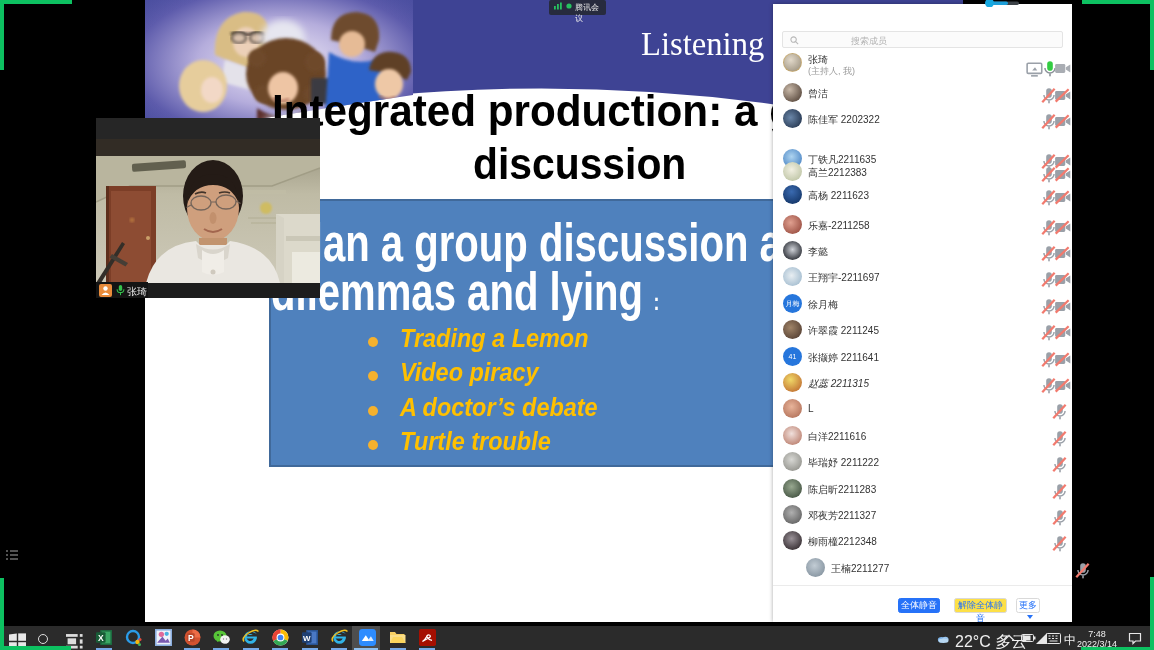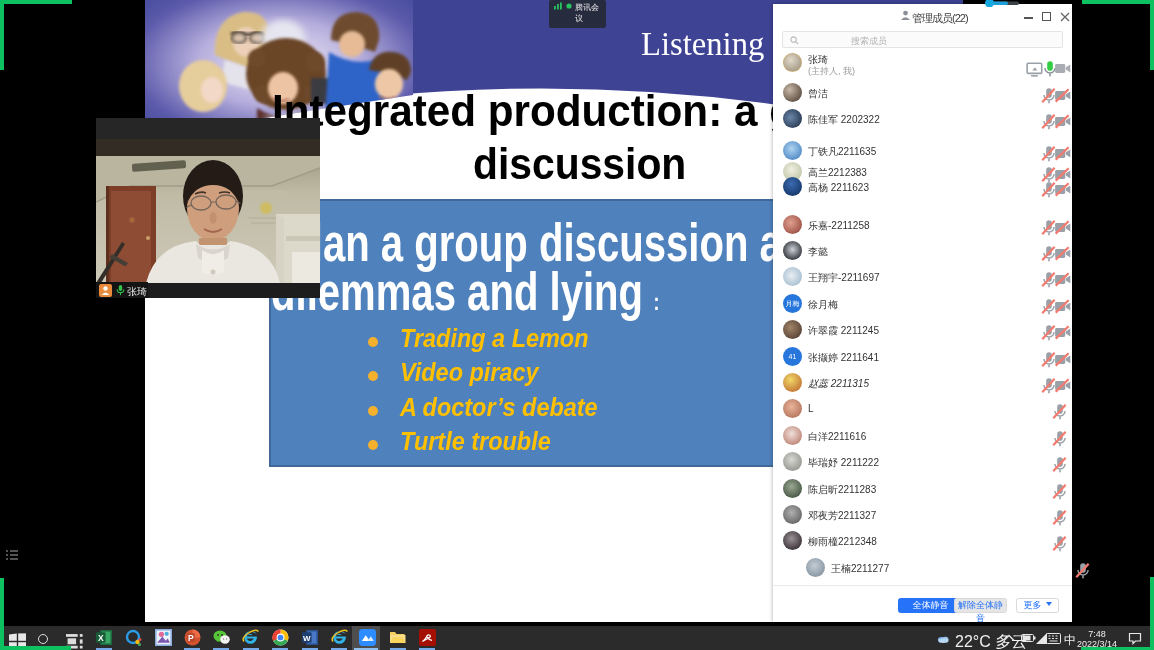--- a/index.html
+++ b/index.html
@@ -55,21 +55,21 @@
 .row { position:absolute; left:0; width:299px; height:26px; }
 .av { position:absolute; left:10px; top:3.5px; width:19px; height:19px;
   border-radius:50%; overflow:hidden; }
 .nm { position:absolute; left:35px; top:7.5px; font-size:10px; color:#333; white-space:nowrap; }
 .icoR { position:absolute; top:4px; width:18px; height:18px; }
 #pbuttons { position:absolute; left:0; bottom:0; width:100%; height:37px;
   border-top:1px solid #ebebeb; background:#fff; }
 .btn { position:absolute; top:11.5px; height:15px; font-size:9px; line-height:13px;
   text-align:center; border-radius:2.5px; }
 .btn.blue { background:#2672f8; color:#fff; border:1px solid #2672f8; }
-.btn.line { background:#e5e5e5; color:#2672f8; border:1px solid #d9d9d9; }
+.btn.line { background:#fde047; color:#2672f8; border:1px solid #d9d9d9; }
 .btn.gray { background:#fff; color:#2672f8; border:1px solid #d9d9d9; }
 
 
 #taskbar { position:absolute; left:0; top:626px; width:1154px; height:24px;
   background:#2b2b2b; z-index:30; }
 .tbi { position:absolute; top:3px; width:17px; height:17px; }
 .uline { position:absolute; top:22px; height:2px; background:#76a9e8; }
 </style>
 </head>
 <body>
@@ -149,21 +149,21 @@
   <div class="bdot" style="left:223px; top:337px;"></div>
   <div class="bullet" id="bu1" style="left:255px; top:324.7px;">Trading a Lemon</div>
   <div class="bdot" style="left:223px; top:371px;"></div>
   <div class="bullet" id="bu2" style="left:255px; top:359.1px;">Video piracy</div>
   <div class="bdot" style="left:223px; top:406px;"></div>
   <div class="bullet" id="bu3" style="left:255px; top:393.6px;">A doctor’s debate</div>
   <div class="bdot" style="left:223px; top:440px;"></div>
   <div class="bullet" id="bu4" style="left:255px; top:428px;">Turtle trouble</div>
 </div>
 
-<div class="abs" style="left:549px; top:0; width:57px; height:28px; background:#272b3e;
+<div class="abs" style="left:549px; top:0; width:57px; height:15px; background:#272b3e;
   border-radius:2px; z-index:6;">
   <svg width="57" height="12" viewBox="0 0 57 12">
     <rect x="5" y="6" width="1.8" height="3.5" fill="#27c35f"></rect>
     <rect x="8" y="4" width="1.8" height="5.5" fill="#27c35f"></rect>
     <rect x="11" y="2.5" width="1.8" height="7" fill="#27c35f"></rect>
     <circle cx="20" cy="6" r="2.6" fill="#27c35f"></circle>
   </svg>
   <span style="position:absolute; left:26px; top:2px; font-size:8px; color:#e8e8e8;">腾讯会议</span>
 </div>
 
@@ -261,32 +261,20 @@
     </g>
     <g id="screenshare">
       <rect x="1" y="2" width="13" height="9" rx="1" fill="none" stroke="#9aa0a8" stroke-width="1.4"></rect>
       <path d="M5.5 8.5 L8 5.5 L10 8.5 Z" fill="#9aa0a8"></path>
       <rect x="4.5" y="12.5" width="6" height="1.4" fill="#9aa0a8"></rect>
     </g>
   </defs>
 </svg>
 
 <div id="panel">
-  <div id="ptitle">
-    <svg width="11" height="11" viewBox="0 0 12 12" style="position:absolute;left:127px;top:6px;">
-      <circle cx="6" cy="3.4" r="2.6" fill="#8a8f98"></circle>
-      <path d="M1 11 q5 -6 10 0 z" fill="#8a8f98"></path>
-    </svg>
-    <div class="t">管理成员(22)</div>
-    <div style="position:absolute;left:251px;top:13px;width:9px;height:1.5px;background:#555;"></div>
-    <div style="position:absolute;left:269px;top:8px;width:9px;height:9px;border:1.2px solid #555;"></div>
-    <svg width="10" height="10" viewBox="0 0 10 10" style="position:absolute;left:287px;top:8px;">
-      <path d="M1 1 L9 9 M9 1 L1 9" stroke="#666" stroke-width="1.3"></path>
-    </svg>
-  </div>
   <div id="search">
     <svg width="9" height="9" viewBox="0 0 10 10" style="position:absolute;left:7px;top:4px;">
       <circle cx="4" cy="4" r="3" fill="none" stroke="#b8b8b8" stroke-width="1.2"></circle>
       <path d="M6.3 6.3 L9 9" stroke="#b8b8b8" stroke-width="1.2"></path>
     </svg>
     <span class="ph">搜索成员</span>
   </div>
   <div id="rows">
 <div class="row" style="top:47.5px; height:30px;">
   <div class="av" style="left:10px; top:1px; background:radial-gradient(circle at 40% 35%, #e2d9ca, #a89e8c 75%); border:1px solid rgba(210,170,90,0.55);"></div>
@@ -315,41 +303,41 @@
 <div class="row" style="top:101.4px;">
           <div class="av" style="left:10px; background:radial-gradient(circle at 40% 45%, #6a86a8, #2c3e58 75%);"></div>
           <div class="nm">陈佳军 2202322</div>
           <svg class="icoR" style="left:267px; top:7.5px;" width="10" height="10" viewBox="0 0 16 16">
             <use href="#micoff"></use>
           </svg>
           <svg class="icoR" style="left:281px; top:7.5px;" width="10" height="10" viewBox="0 0 16 16">
             <use href="#camoff"></use>
           </svg>
         </div>
-<div class="row" style="top:133px;text-decoration:underline;">
+<div class="row" style="top:141px;text-decoration:underline;">
           <div class="av" style="left:10px; background:radial-gradient(circle at 45% 40%, #aed4f0, #548cc8 75%);"></div>
           <div class="nm">丁铁凡2211635</div>
           <svg class="icoR" style="left:267px; top:7.5px;" width="10" height="10" viewBox="0 0 16 16">
             <use href="#micoff"></use>
           </svg>
           <svg class="icoR" style="left:281px; top:7.5px;" width="10" height="10" viewBox="0 0 16 16">
             <use href="#camoff"></use>
           </svg>
         </div>
 <div class="row" style="top:154.2px;">
           <div class="av" style="left:10px; background:radial-gradient(circle at 45% 40%, #f2f0e2, #c2c8aa 75%);"></div>
           <div class="nm">高兰2212383</div>
           <svg class="icoR" style="left:267px; top:7.5px;" width="10" height="10" viewBox="0 0 16 16">
             <use href="#micoff"></use>
           </svg>
           <svg class="icoR" style="left:281px; top:7.5px;" width="10" height="10" viewBox="0 0 16 16">
             <use href="#camoff"></use>
           </svg>
         </div>
-<div class="row" style="top:169px;">
+<div class="row" style="top:177px;">
           <div class="av" style="left:10px; background:radial-gradient(circle at 45% 35%, #3a6ab0, #173a6e 75%);"></div>
           <div class="nm">高杨 2211623</div>
           <svg class="icoR" style="left:267px; top:7.5px;" width="10" height="10" viewBox="0 0 16 16">
             <use href="#micoff"></use>
           </svg>
           <svg class="icoR" style="left:281px; top:7.5px;" width="10" height="10" viewBox="0 0 16 16">
             <use href="#camoff"></use>
           </svg>
         </div>
 <div class="row" style="top:207.0px;">
@@ -466,23 +454,23 @@
         </div>
 <div class="row" style="top:550.2px;margin-left:23px;">
           <div class="av" style="left:10px; background:radial-gradient(circle at 45% 40%, #c2ccd4, #8a98a4 75%);"></div>
           <div class="nm">王楠2211277</div>
           <svg class="icoR" style="left:278px; top:7.5px;" width="10" height="10" viewBox="0 0 16 16">
             <use href="#micoff"></use>
           </svg>
         </div>
 </div>
   <div id="pbuttons">
-    <div class="btn blue" style="left:125px; width:65px;">全体静音</div>
+    <div class="btn blue" style="left:125px; width:42px;">全体静音</div>
     <div class="btn line" style="left:181px; width:53px;">解除全体静音</div>
-    <div class="btn gray" style="left:243px; width:43px;">更多<span style="display:inline-block;width:0;height:0;border-left:3px solid transparent;border-right:3px solid transparent;border-top:4px solid #2672f8;margin-left:4px;vertical-align:2px;"></span></div>
+    <div class="btn gray" style="left:243px; width:24px;">更多<span style="display:inline-block;width:0;height:0;border-left:3px solid transparent;border-right:3px solid transparent;border-top:4px solid #2672f8;margin-left:4px;vertical-align:2px;"></span></div>
   </div>
 </div>
 
 <div id="taskbar">
 
   <svg class="tbi" style="left:9px; top:7px;" width="11" height="11" viewBox="0 0 17 17">
     <path d="M0 1.5 L7.8 0.6 V7.8 H0 Z" fill="#e8e8e8"></path>
     <rect x="9.2" y="0.4" width="7.8" height="7.4" fill="#e8e8e8"></rect>
     <path d="M0 9.2 H7.8 V16.4 L0 15.5 Z" fill="#e8e8e8"></path>
     <rect x="9.2" y="9.2" width="7.8" height="7.4" fill="#e8e8e8"></rect>

